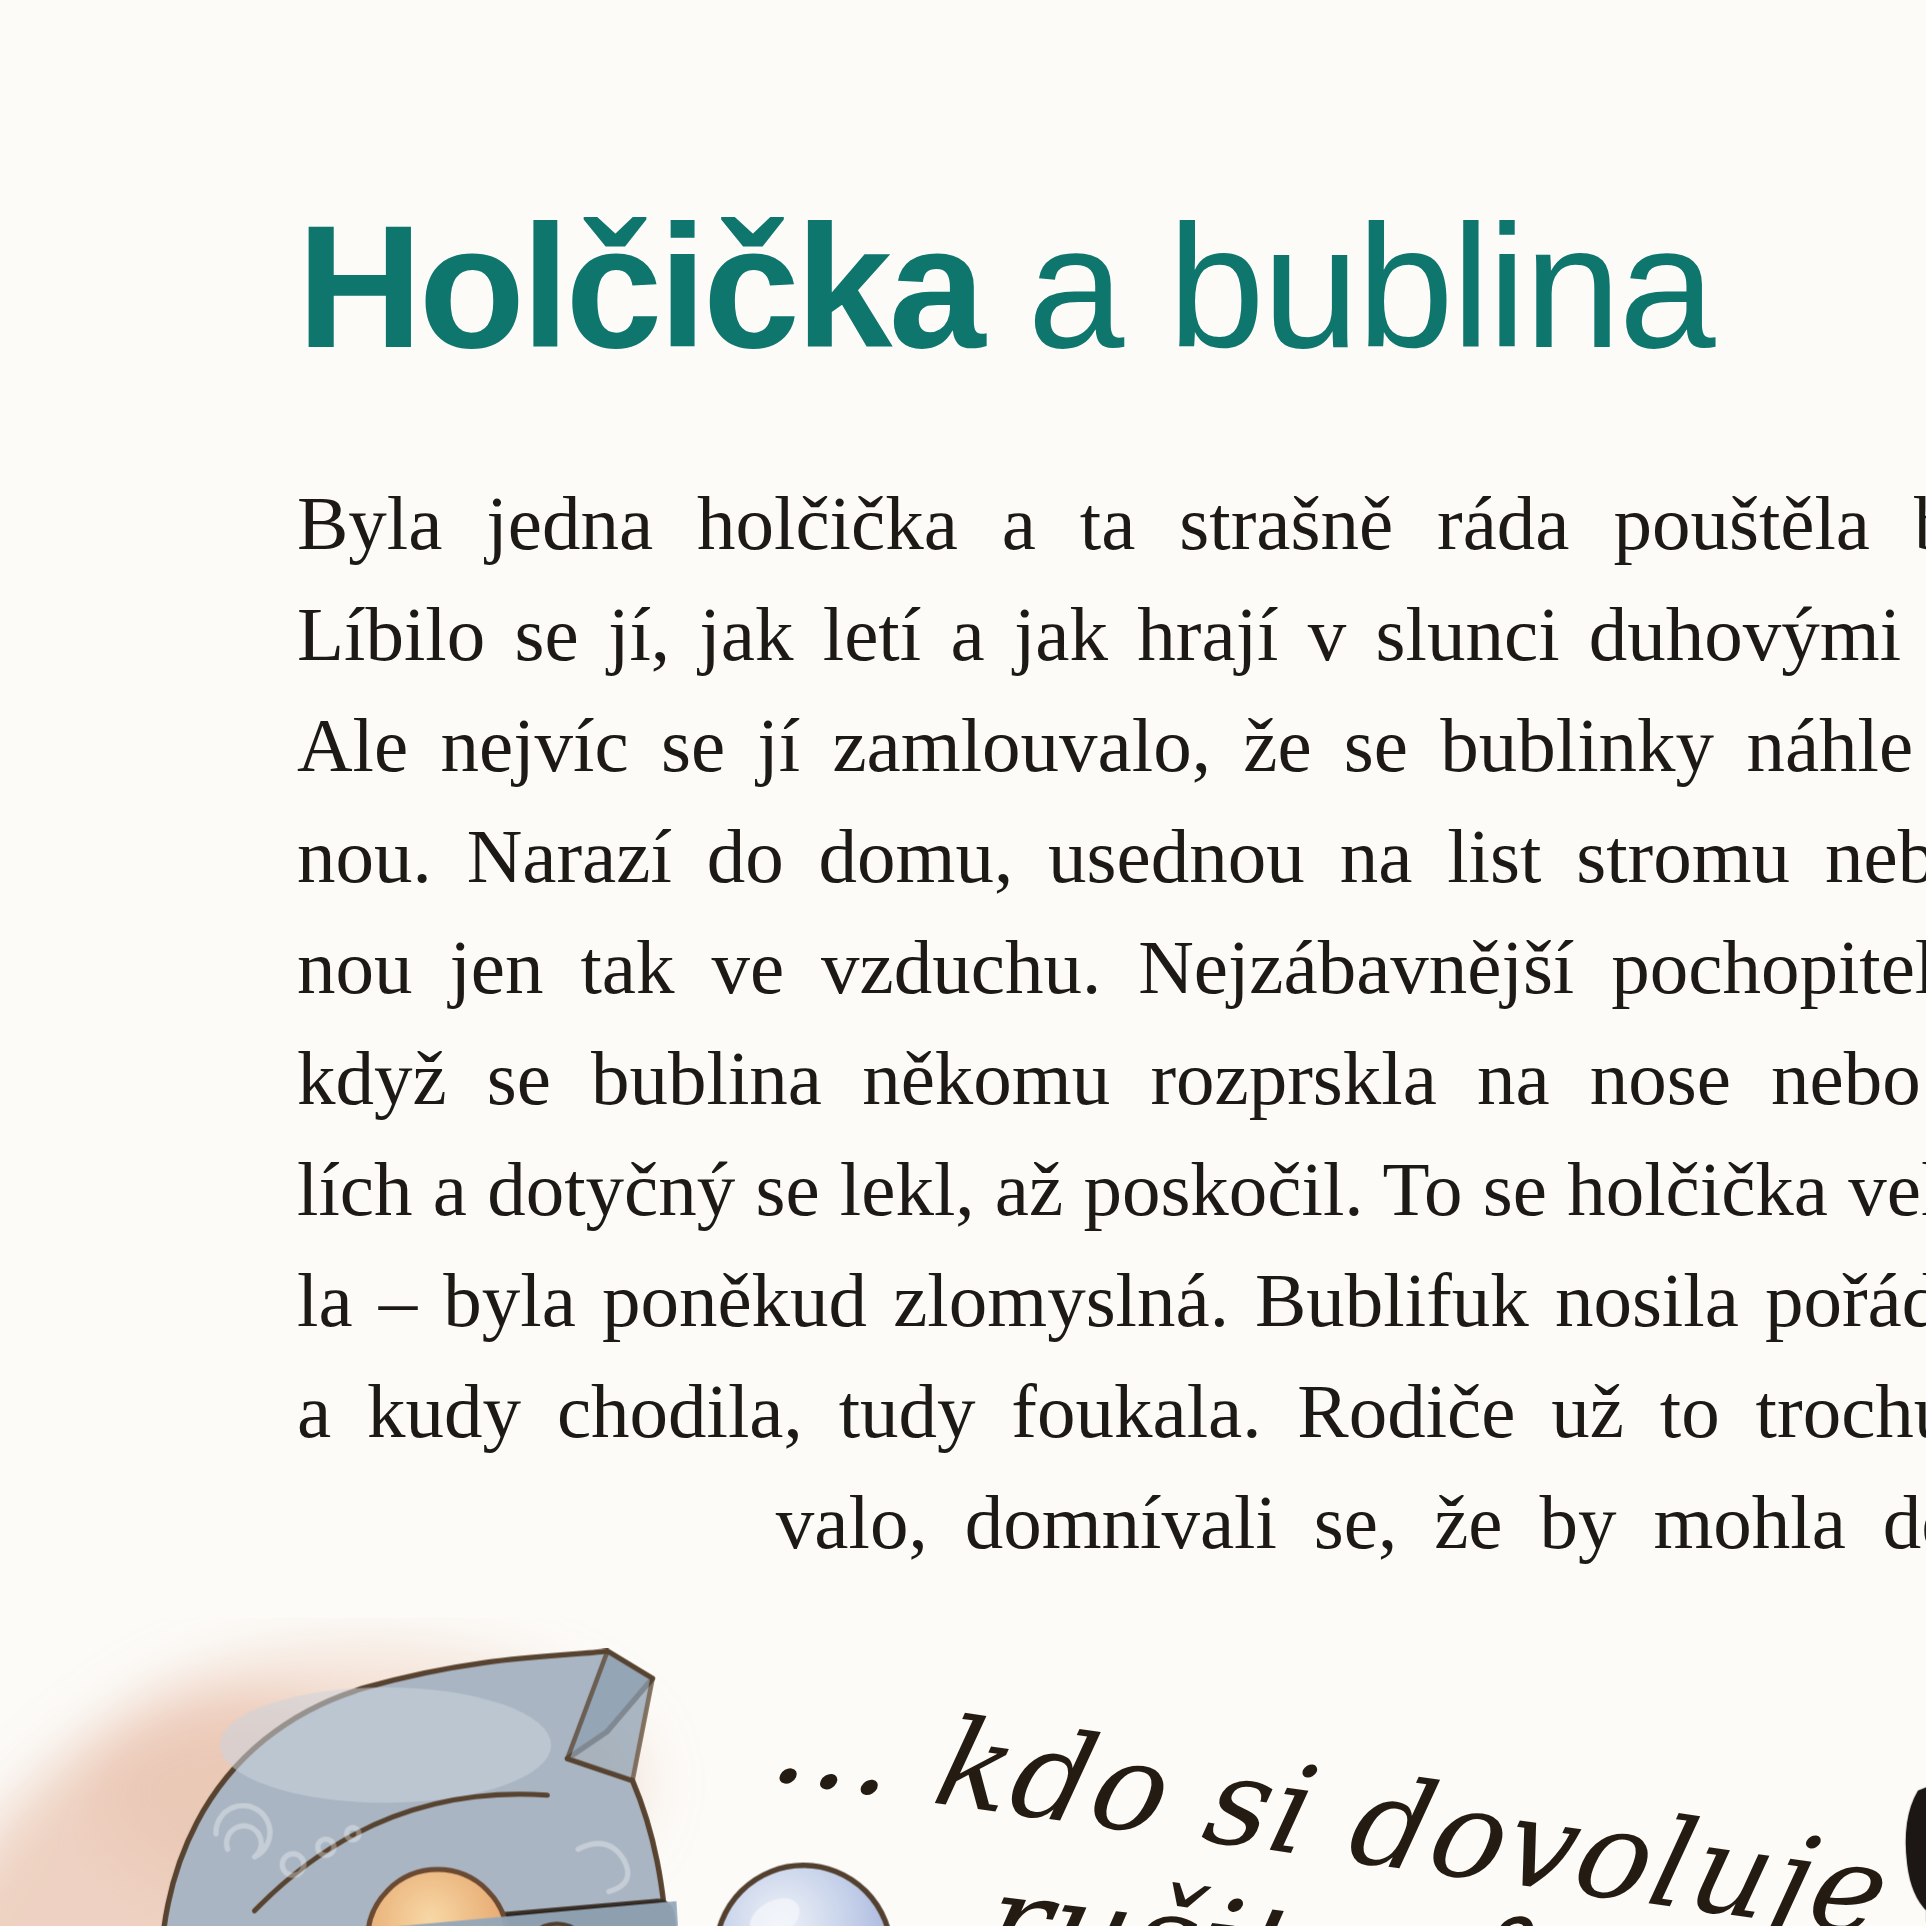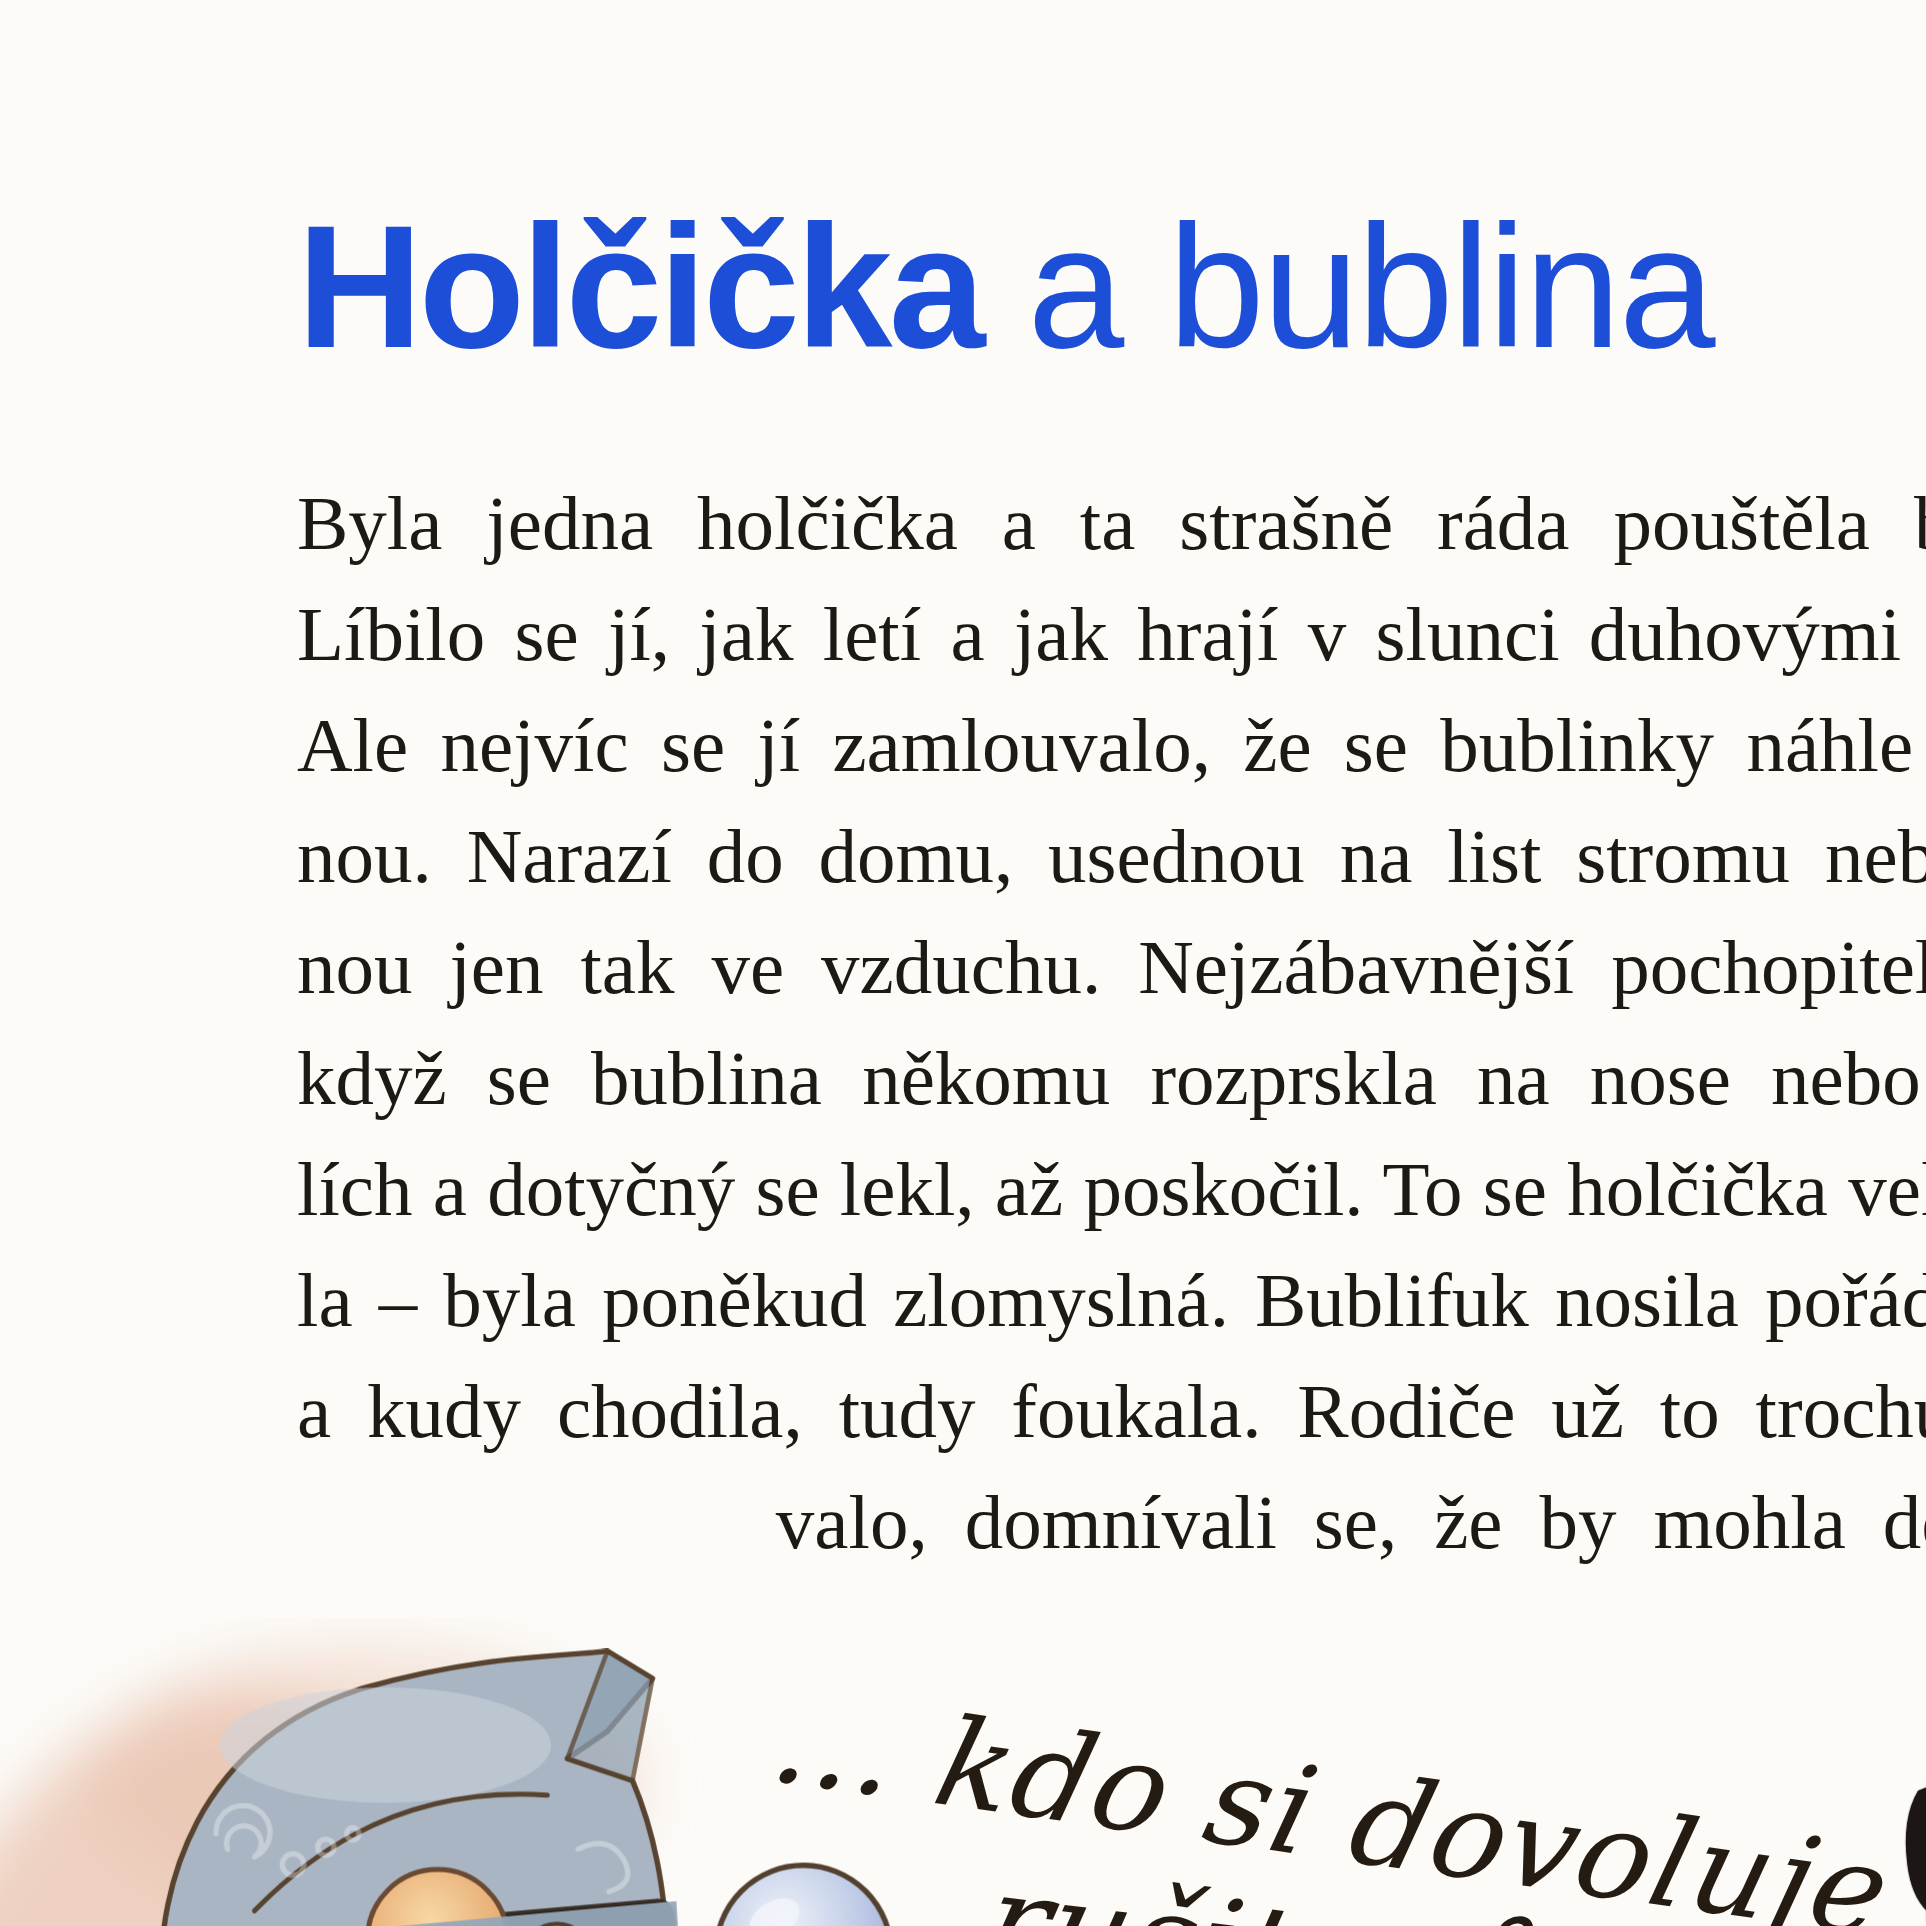--- a/index.html
+++ b/index.html
@@ -5,21 +5,21 @@
   html,body{margin:0;padding:0;}
   body{
     width:2511px;height:3056px;position:relative;overflow:hidden;
     background:#fcfbf8;
     font-family:"Liberation Serif", serif;
   }
   .page-title{
     position:absolute;left:297px;top:200px;margin:0;
     font-family:"Liberation Sans", sans-serif;
     font-size:174px;line-height:1;letter-spacing:-2.3px;
-    color:#1d4ed8;white-space:nowrap;font-weight:400;
+    color:#0f766e;white-space:nowrap;font-weight:400;
   }
   .page-title .t-bold{font-weight:700;letter-spacing:-3.9px;}
   .story{
     position:absolute;left:297px;top:468px;width:1905px;
     font-size:77px;line-height:111px;color:#1d1915;
   }
   .story .line{
     height:111px;text-align:justify;text-align-last:justify;
     white-space:nowrap;
   }

